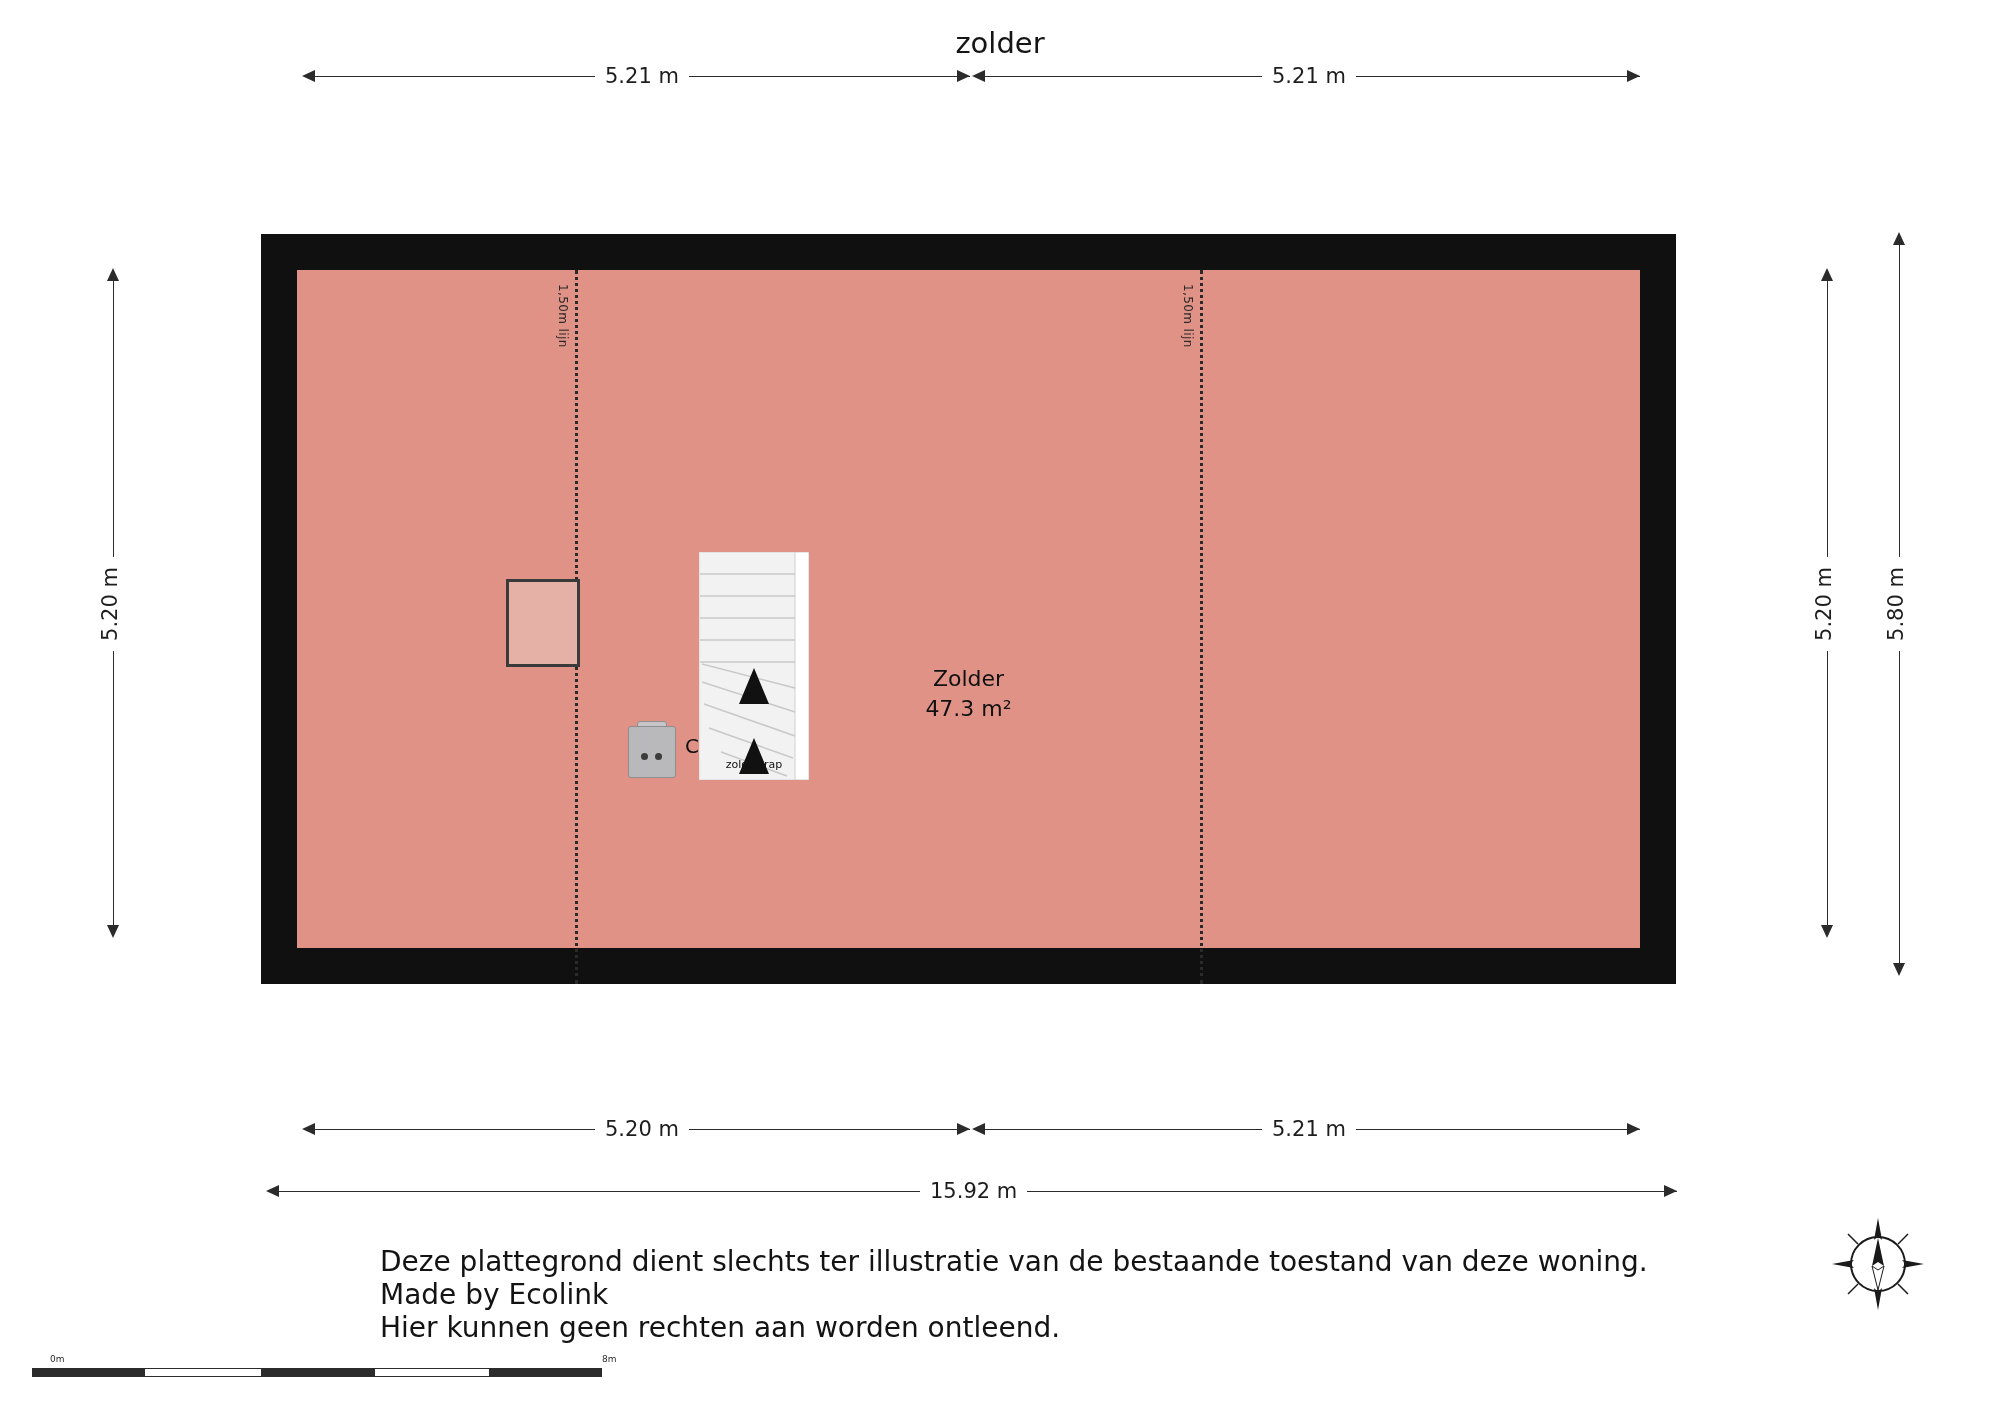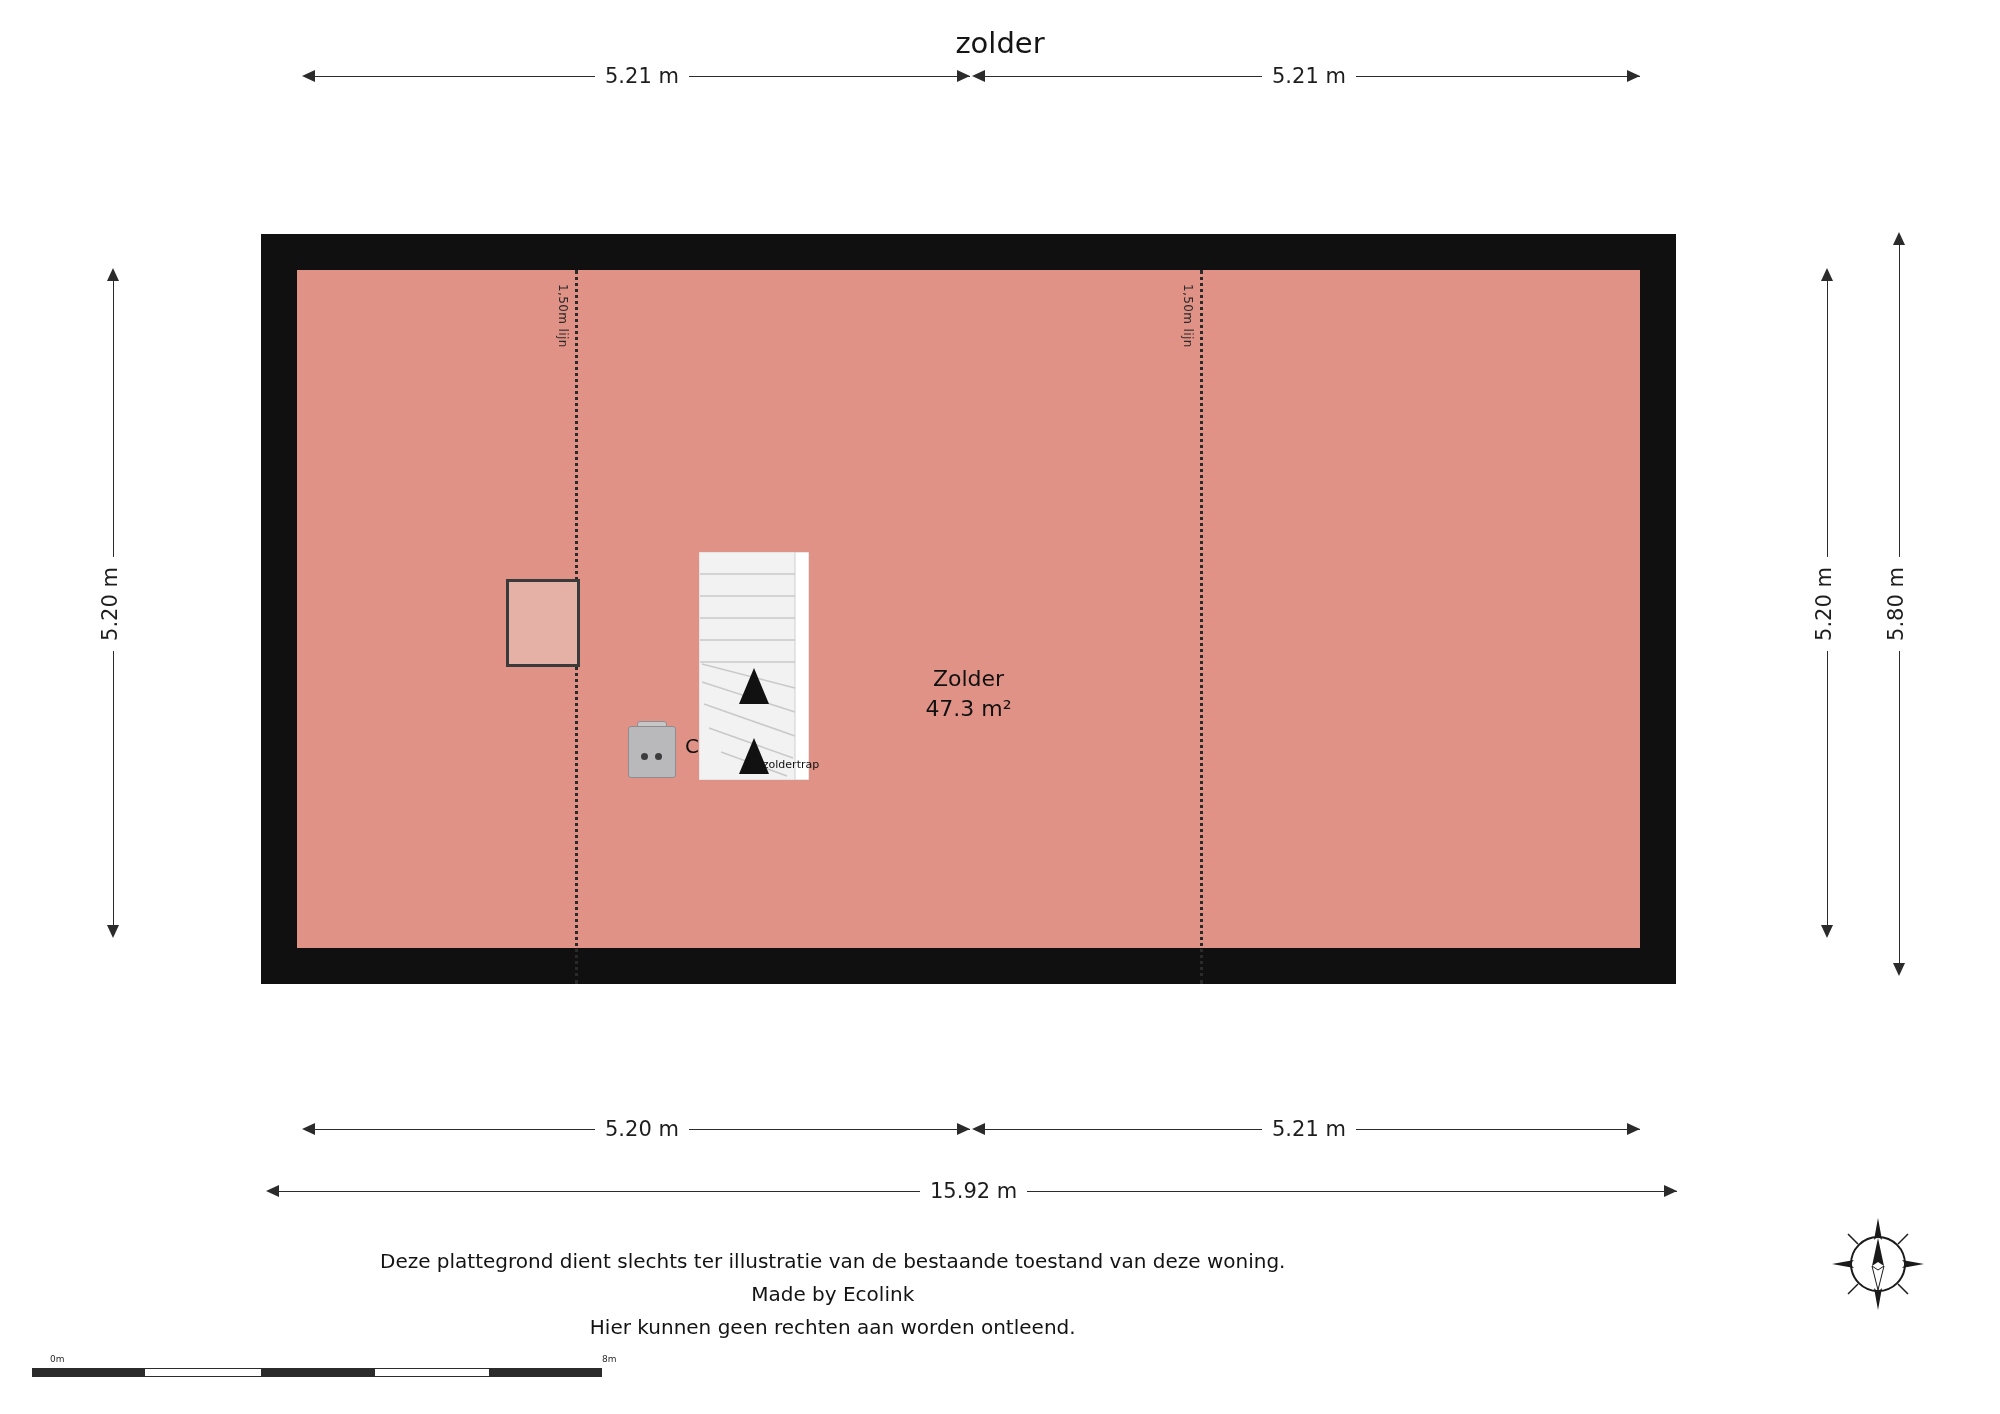--- a/index.html
+++ b/index.html
@@ -200,32 +200,30 @@
   }
   #stair-label {
     position: absolute;
     left: 0;
     bottom: 9px;
     width: 110px;
     text-align: center;
     font-size: 11px;
     color: #111;
     z-index: 5;
-    padding-left: 37px;
   }
 
   
   #disclaimer {
     position: absolute;
     left: 380px;
     top: 1245px;
-    font-size: 20px;
+    font-size: 28px;
     line-height: 33px;
     color: #131313;
-    text-align: center;
   }
 
   
   #compass {
     position: absolute;
     left: 1830px;
     top: 1216px;
     width: 96px;
     height: 96px;
   }

